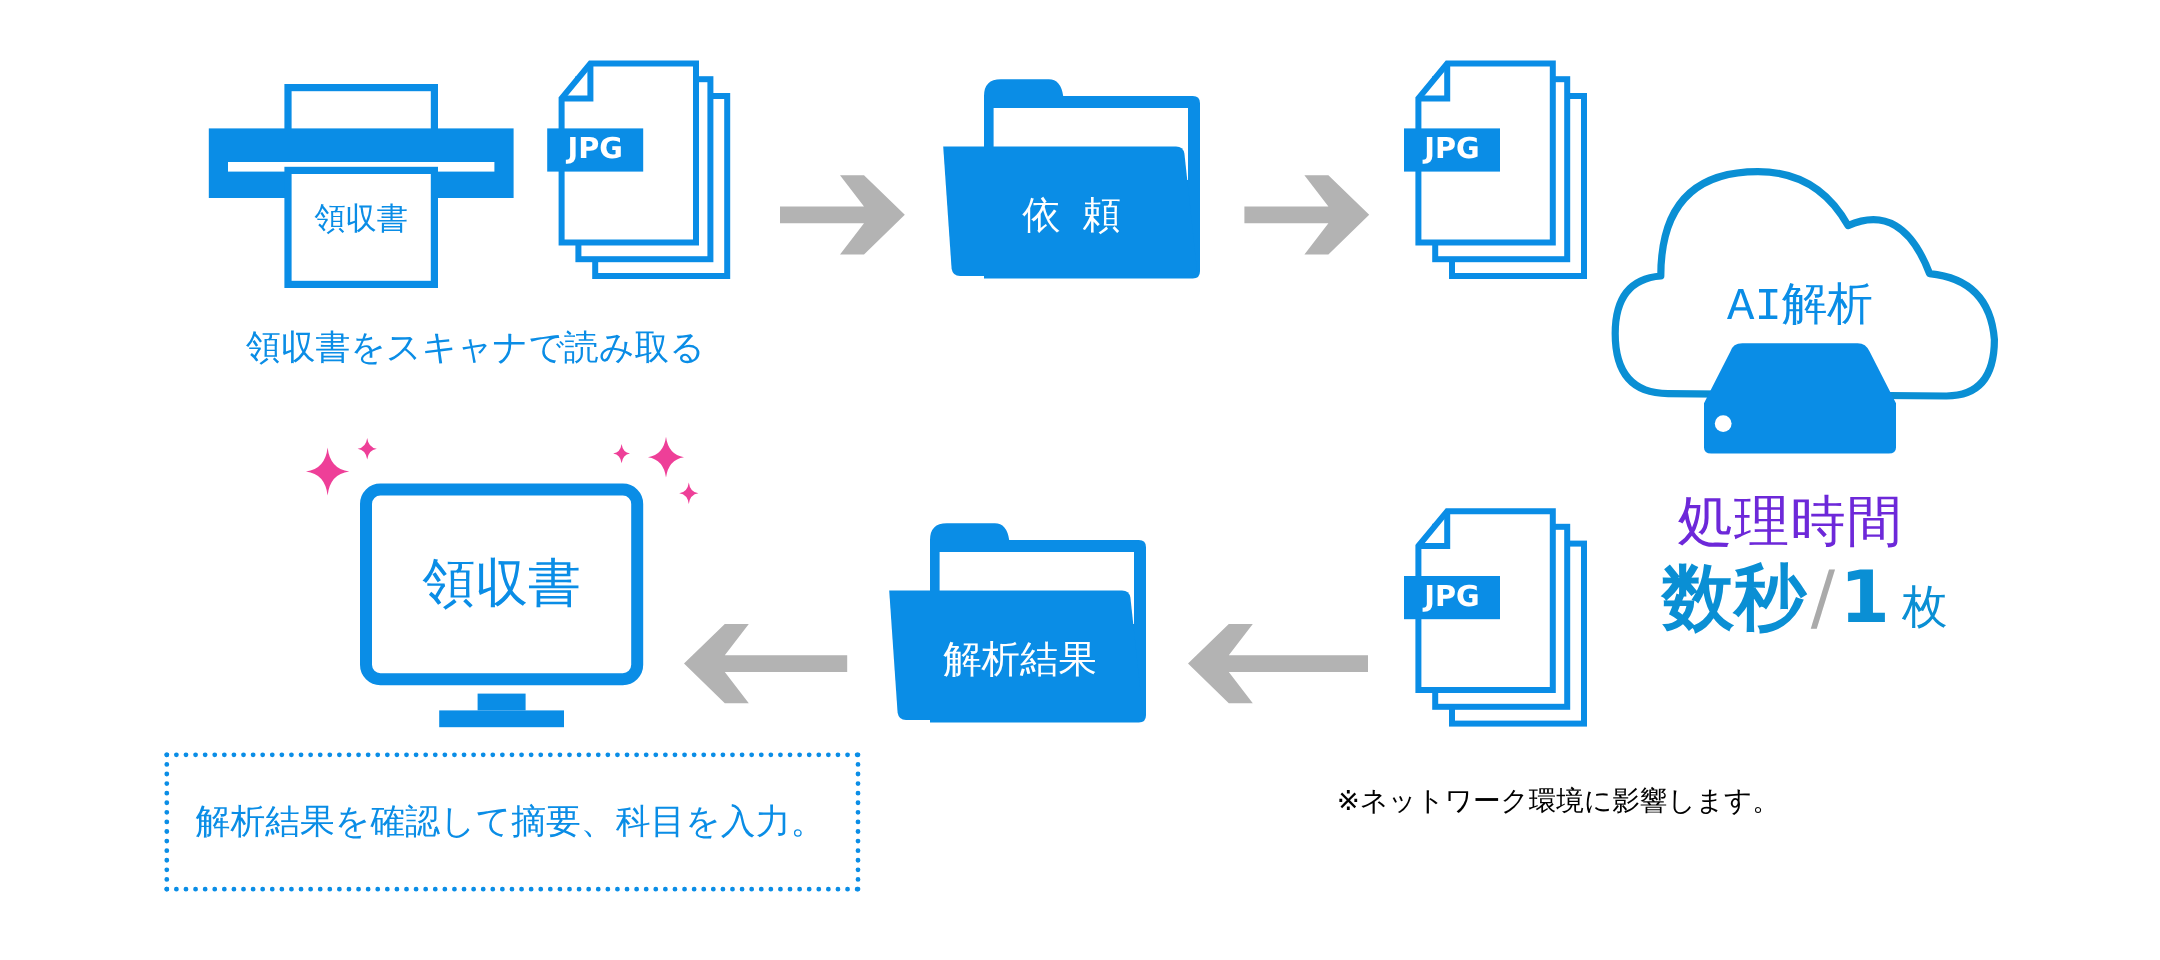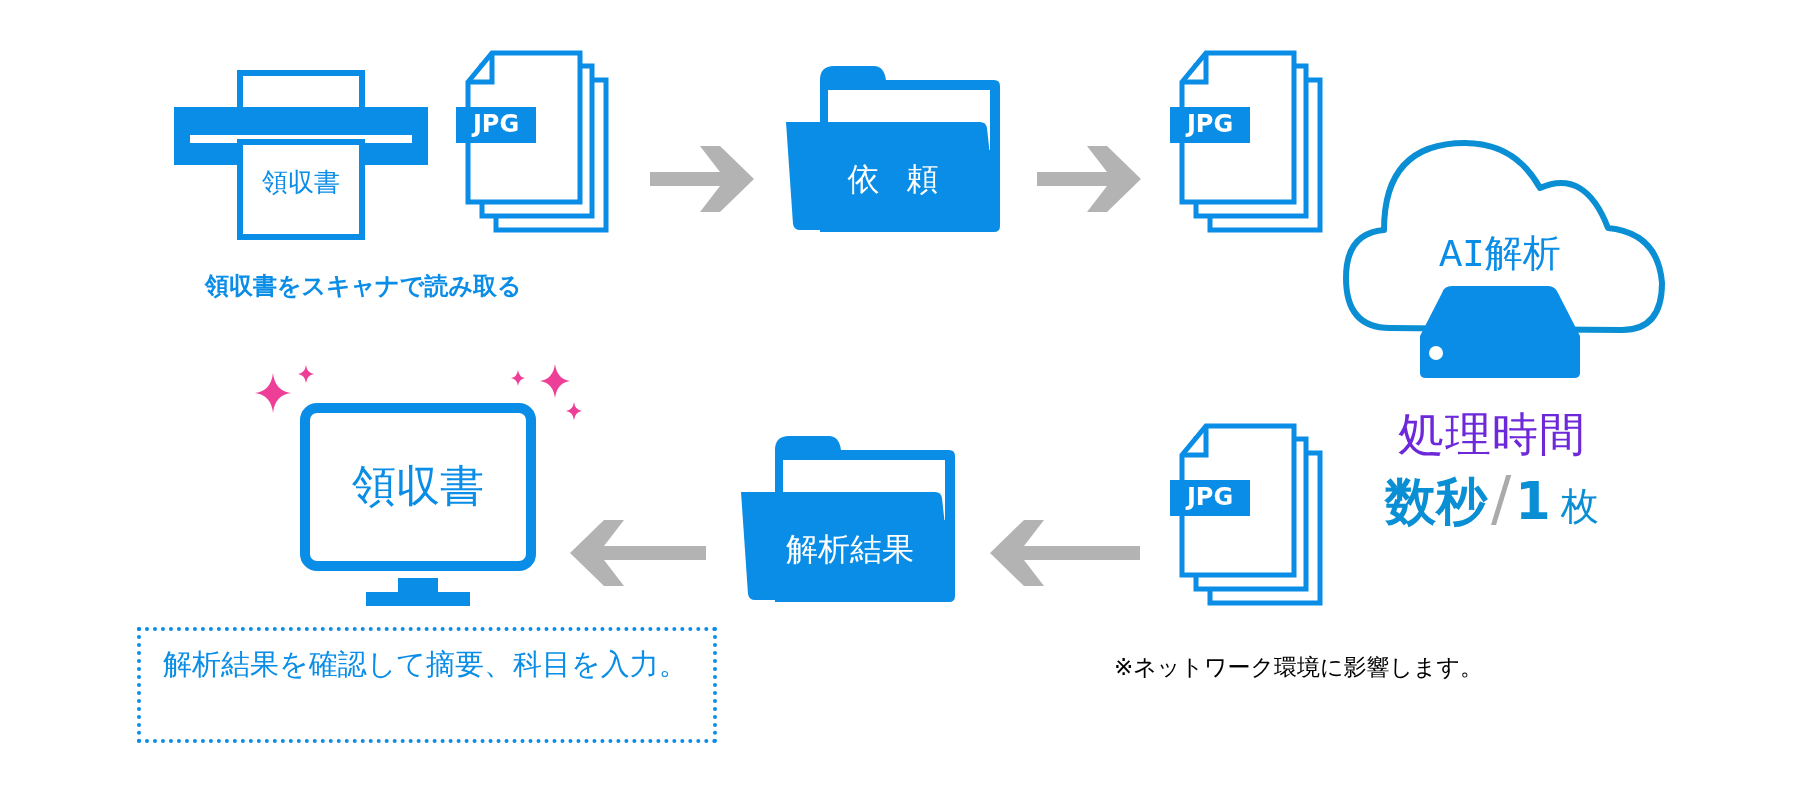--- a/index.html
+++ b/index.html
@@ -1,30 +1,30 @@
 <!DOCTYPE html>
 <html><head>
 <meta charset="utf-8">
 <style>
   html, body { margin: 0; padding: 0; background: #ffffff; }
   body { width: 1800px; height: 800px; position: relative; overflow: hidden;
          font-family: "DejaVu Sans", "Liberation Sans", sans-serif; }
   .abs { position: absolute; }
   svg { position: absolute; overflow: visible; }
 
-  #caption-scan { left: 205px; top: 270px; font-size: 24px; color: #0a8de6; letter-spacing: 0px; white-space: nowrap; font-weight: bold; }
+  #caption-scan { left: 205px; top: 270px; font-size: 29px; color: #0a8de6; letter-spacing: 0px; white-space: nowrap; }
   #proc-title { left: 1398px; top: 404px; font-size: 46px; color: #6d28d9; white-space: nowrap; letter-spacing: 1px; }
   #proc-value { left: 1385px; top: 468px; white-space: nowrap; line-height: 1; }
-  #proc-value .big { font-size: 51px; font-weight: bold; color: #0a8fd4; }
+  #proc-value .big { font-size: 60px; font-weight: bold; color: #0a8fd4; }
   #proc-value .slash { font-size: 60px; color: #aaaaaa; margin: 0 4px; }
   #proc-value .unit { font-size: 38px; color: #0a8fd4; margin-left: 10px; }
   #note { left: 1114px; top: 652px; font-size: 23px; color: #000000; white-space: nowrap; }
   #result-box { left: 137px; top: 627px; width: 580px; height: 116px;
                 border: 4px dotted #0a8de6; box-sizing: border-box; }
-  #result-box .line { position: absolute; left: 22px; font-size: 29px; color: #0a8de6; white-space: nowrap; }
+  #result-box .line { position: absolute; left: 22px; font-size: 29px; color: #0a8de6; white-space: nowrap; margin-top: 20px; }
   #result-box .l1 { top: 14px; }
   #result-box .l2 { top: 60px; }
 </style>
 </head>
 <body>
 
 <div class="abs" style="left:174px;top:70px;width:254px;height:170px;">
   <svg width="254" height="170" viewBox="0 0 254 170">
 
     <rect x="66" y="3" width="122" height="50" fill="#fff" stroke="#0a8de6" stroke-width="6"></rect>
@@ -54,21 +54,21 @@
     <path d="M0 26 L70 26 L50 0 L70 0 L104 33 L70 66 L50 66 L70 40 L0 40 Z" fill="#b3b3b3"></path>
   </svg>
 </div>
 
 <div class="abs" style="left:780px;top:66px;width:222px;height:166px;">
   <svg width="222" height="166" viewBox="0 0 222 166">
     <path d="M40 14 Q40 0 54 0 L94 0 Q104 0 106 14 L214 14 Q220 14 220 20 L220 160 Q220 166 214 166 L40 166 Z" fill="#0a8de6"></path>
     <rect x="48" y="24" width="162" height="60" fill="#fff"></rect>
     <path d="M6 56 L200 56 Q206 56 207 62 L218 164 L20 164 Q14 164 13 158 Z" fill="#0a8de6"></path>
   </svg>
-  <div class="abs" style="left:30px;top:92px;width:170px;text-align:center;font-size:32px;color:#fff;letter-spacing:4px;font-family:Liberation Mono, monospace;">依 頼</div>
+  <div class="abs" style="left:30px;top:92px;width:170px;text-align:center;font-size:32px;color:#fff;letter-spacing:4px;">依 頼</div>
 </div>
 
 <div class="abs" style="left:1037px;top:146px;width:104px;height:66px;">
   <svg width="104" height="66" viewBox="0 0 104 66">
     <path d="M0 26 L70 26 L50 0 L70 0 L104 33 L70 66 L50 66 L70 40 L0 40 Z" fill="#b3b3b3"></path>
   </svg>
 </div>
 
 <div class="abs" style="left:1170px;top:50px;width:160px;height:185px;">
   <svg width="160" height="185" viewBox="0 0 160 185">

